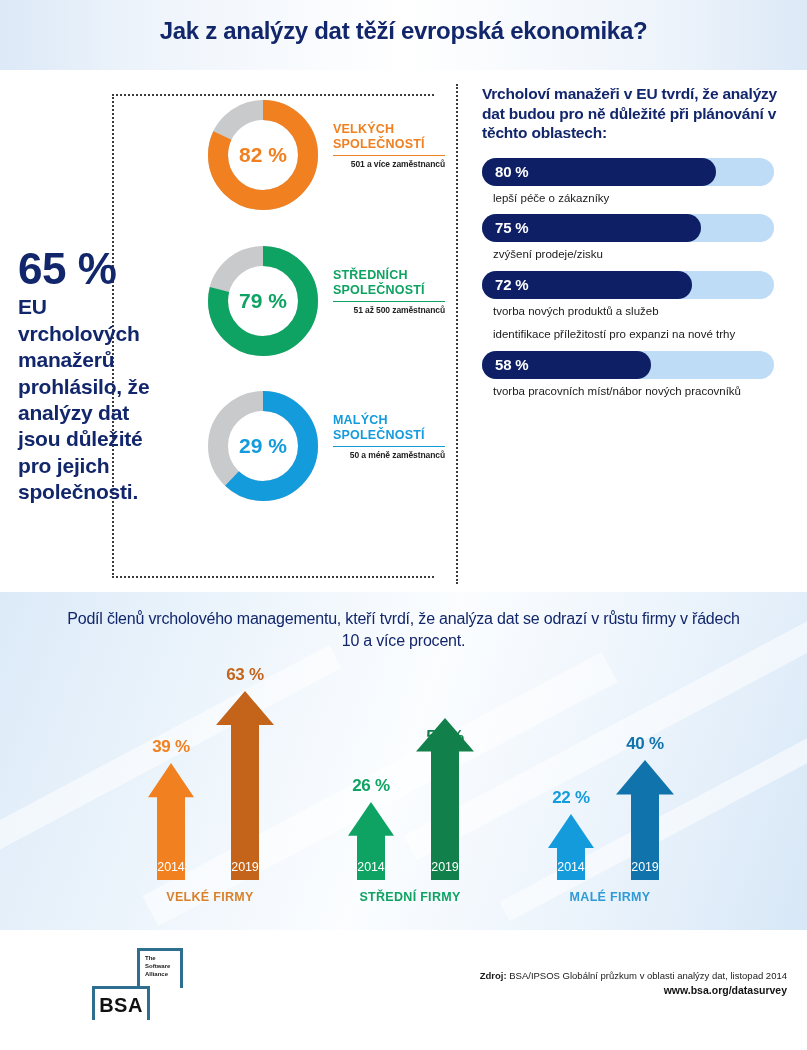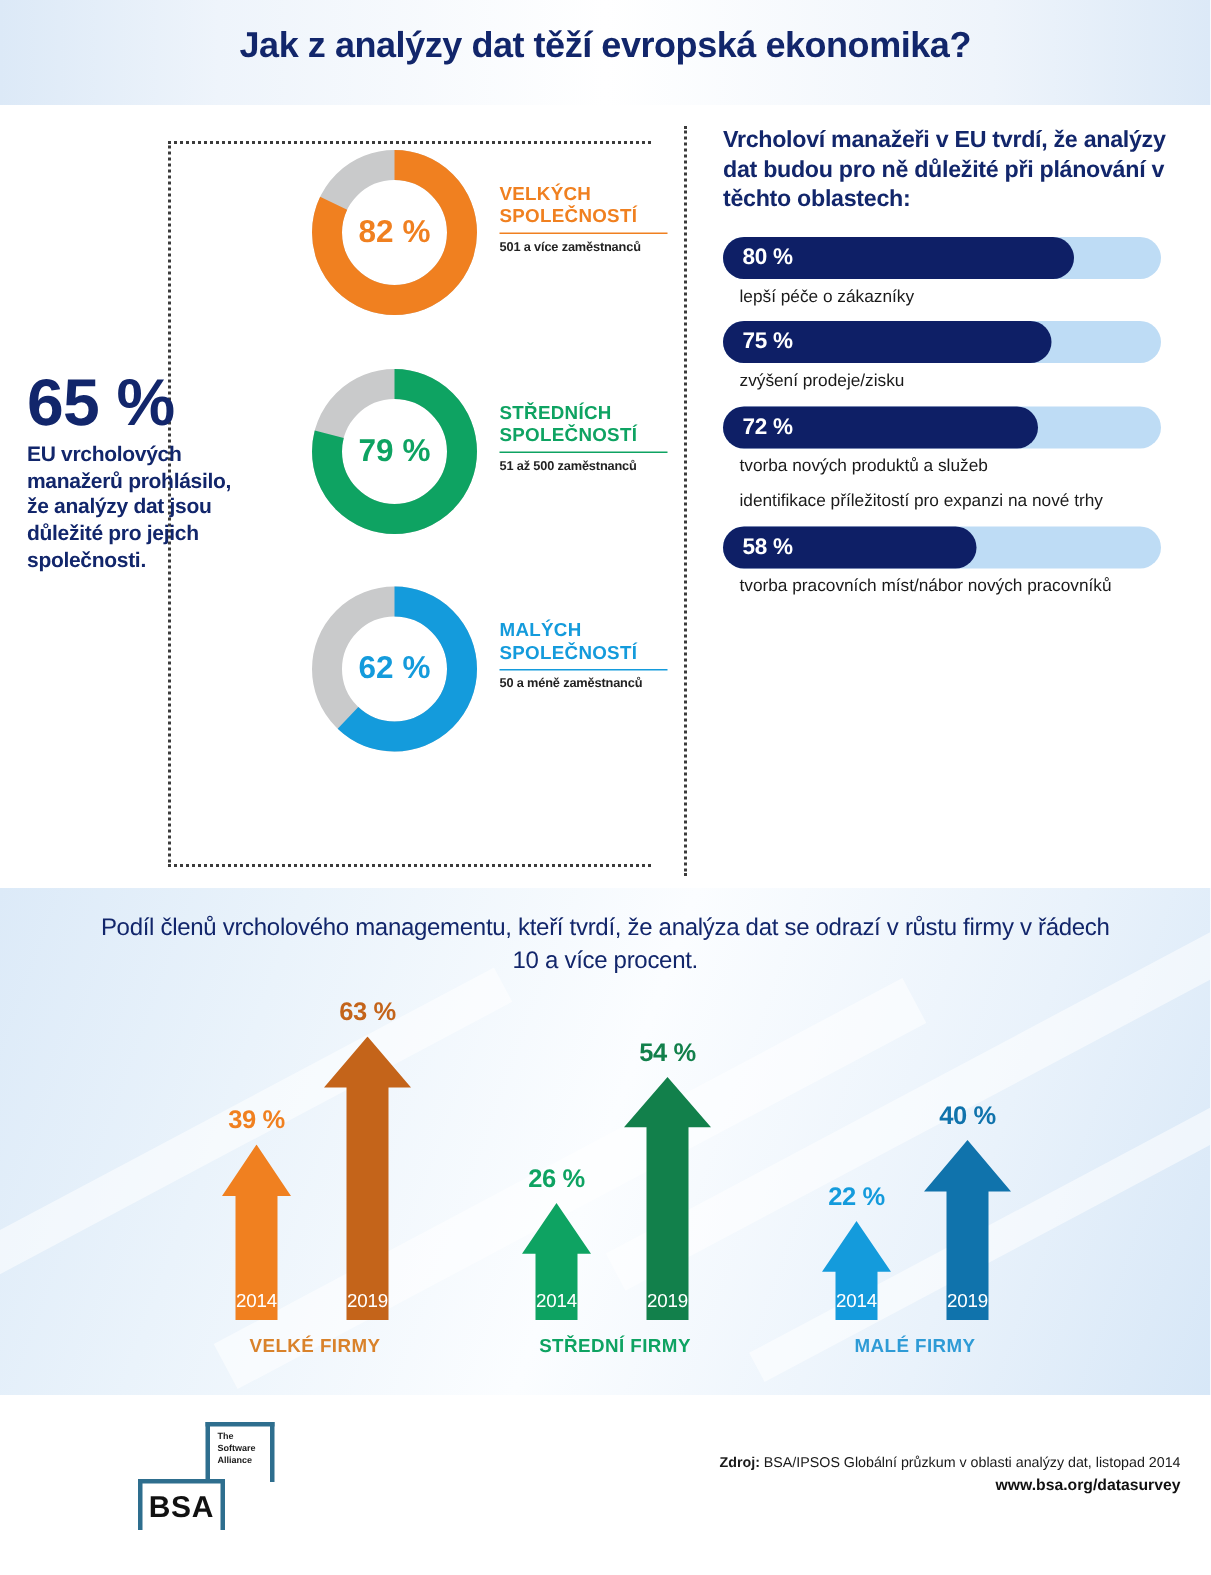--- a/index.html
+++ b/index.html
@@ -33,40 +33,40 @@
     border-right:none;
   }
   .v-divider{
     position:absolute;left:456px;top:14px;width:0;height:500px;
     border-left:2px dotted #3b3b3b;
   }
 
   
   .left-stat{position:absolute;left:18px;top:176px;width:140px;}
   .left-stat .big{font-size:44px;font-weight:bold;color:#12266b;line-height:1.05;letter-spacing:-0.5px;}
-  .left-stat .body{font-size:14px;font-weight:bold;color:#12266b;line-height:1.26;margin-top:2px;letter-spacing:-0.2px;}
+  .left-stat .body{font-size:21px;font-weight:bold;color:#12266b;line-height:1.26;margin-top:2px;letter-spacing:-0.2px;}
 
   
   .donut-row{position:absolute;left:185px;width:260px;height:140px;}
   .donut-row.r1{top:22px;}
   .donut-row.r2{top:168px;}
   .donut-row.r3{top:313px;}
 
   .donut{position:absolute;left:18px;top:3px;width:120px;height:120px;}
   .donut svg{display:block;}
   .donut .ctr{
     position:absolute;left:0;top:0;width:120px;height:120px;
     display:flex;align-items:center;justify-content:center;
     font-size:21px;font-weight:bold;
   }
 
   .donut-labels{position:absolute;left:148px;top:30px;width:112px;}
   .donut-labels .lab{font-size:12.5px;font-weight:bold;line-height:1.18;letter-spacing:0.2px;}
   .donut-labels .rule{margin-top:3px;height:1px;width:112px;}
-  .donut-labels .sub{font-size:8.5px;font-weight:bold;color:#222;margin-top:3px;text-align:left;letter-spacing:-0.1px;}
+  .donut-labels .sub{font-size:8.5px;font-weight:bold;color:#222;margin-top:3px;text-align:right;letter-spacing:-0.1px;}
 
   
   .right-panel{position:absolute;left:482px;top:14px;width:300px;}
   .right-head{font-size:15.5px;font-weight:bold;color:#12266b;line-height:1.27;letter-spacing:-0.2px;}
 
   .barlist{margin-top:15px;}
   .bar-item{margin-bottom:9px;}
   .bar-track{
     position:relative;width:292px;height:28px;border-radius:14px;background:#bedcf5;
   }
@@ -195,21 +195,21 @@
         <div class="sub">51 až 500 zaměstnanců</div>
       </div>
     </div>
 
     <div class="donut-row r3">
       <div class="donut">
         <svg width="120" height="120" viewBox="0 0 120 120">
           <circle cx="60" cy="60" r="45" fill="none" stroke-width="20" class="d3-track" stroke="#C9CACB"></circle>
           <circle cx="60" cy="60" r="45" fill="none" stroke-width="20" stroke-linecap="butt" transform="rotate(-90 60 60)" class="d3-arc" stroke="#149BDC" stroke-dasharray="175.30087007031045 282.7433388230814"></circle>
         </svg>
-        <div class="ctr" style="color: rgb(20, 155, 220);">62 %</div>
+        <div class="ctr" style="color: rgb(20, 155, 220);">29 %</div>
       </div>
       <div class="donut-labels">
         <div class="lab l3a" style="color: rgb(20, 155, 220);">MALÝCH</div>
         <div class="lab l3b" style="color: rgb(20, 155, 220);">SPOLEČNOSTÍ</div>
         <div class="rule r3r" style="background: rgb(20, 155, 220);"></div>
         <div class="sub">50 a méně zaměstnanců</div>
       </div>
     </div>
 
     <div class="right-panel">
@@ -289,21 +289,21 @@
           <polygon class="poly-g2-0" points="30,0 60,65 48.26086956521739,65 48.26086956521739,150 11.73913043478261,150 11.73913043478261,65 0,65" fill="#0EA362"></polygon>
         </svg>
         <div class="yr">2014</div>
         <div class="pct pct-g2-0" style="color: rgb(14, 163, 98);">26 %</div>
       </div>
       <div class="arrow a-g2-1" style="height: 162px; width: 58px; left: 96px;">
         <svg width="58" height="162" viewBox="0 0 60 150" preserveAspectRatio="none" style="width: 58px; height: 162px;">
           <polygon class="poly-g2-1" points="30,0 60,31 44.48275862068966,31 44.48275862068966,150 15.517241379310343,150 15.517241379310343,31 0,31" fill="#12804B"></polygon>
         </svg>
         <div class="yr">2019</div>
-        <div class="pct pct-g2-1" style="color: rgb(18, 128, 75);">54 %</div>
+        <div class="pct pct-g2-1" style="color: rgb(18, 128, 75); margin-top: 35px;">54 %</div>
       </div>
       <div class="group-label gl2" style="color: rgb(14, 163, 98);">STŘEDNÍ FIRMY</div>
     </div>
 
     <div class="arrow-group g3">
       <div class="arrow a-g3-0" style="height: 66px; width: 46px; left: 28px;">
         <svg width="46" height="66" viewBox="0 0 60 150" preserveAspectRatio="none" style="width: 46px; height: 66px;">
           <polygon class="poly-g3-0" points="30,0 60,77 48.26086956521739,77 48.26086956521739,150 11.73913043478261,150 11.73913043478261,77 0,77" fill="#149BDC"></polygon>
         </svg>
         <div class="yr">2014</div>

